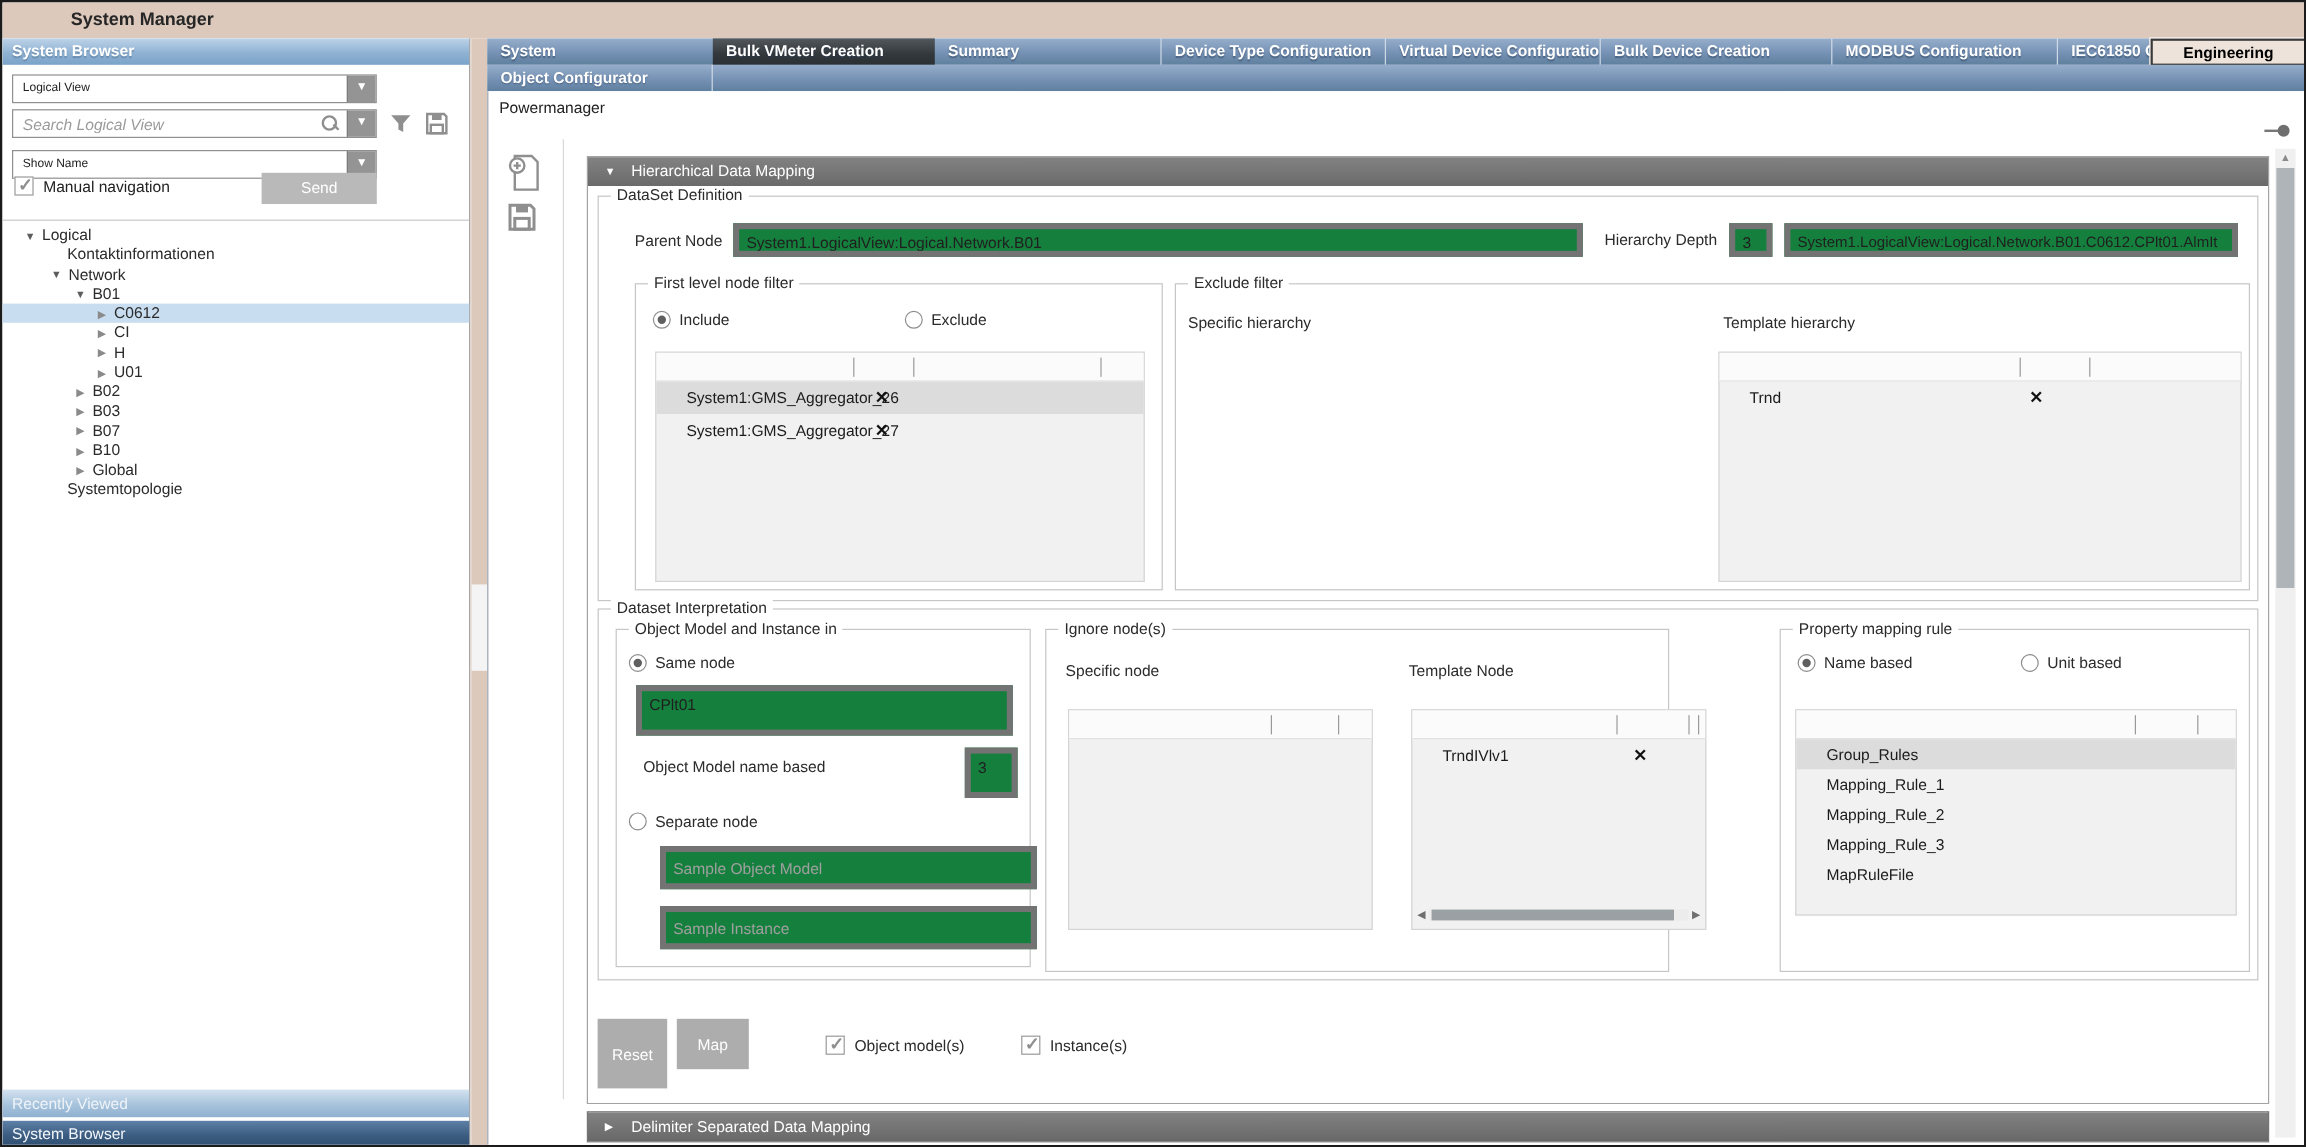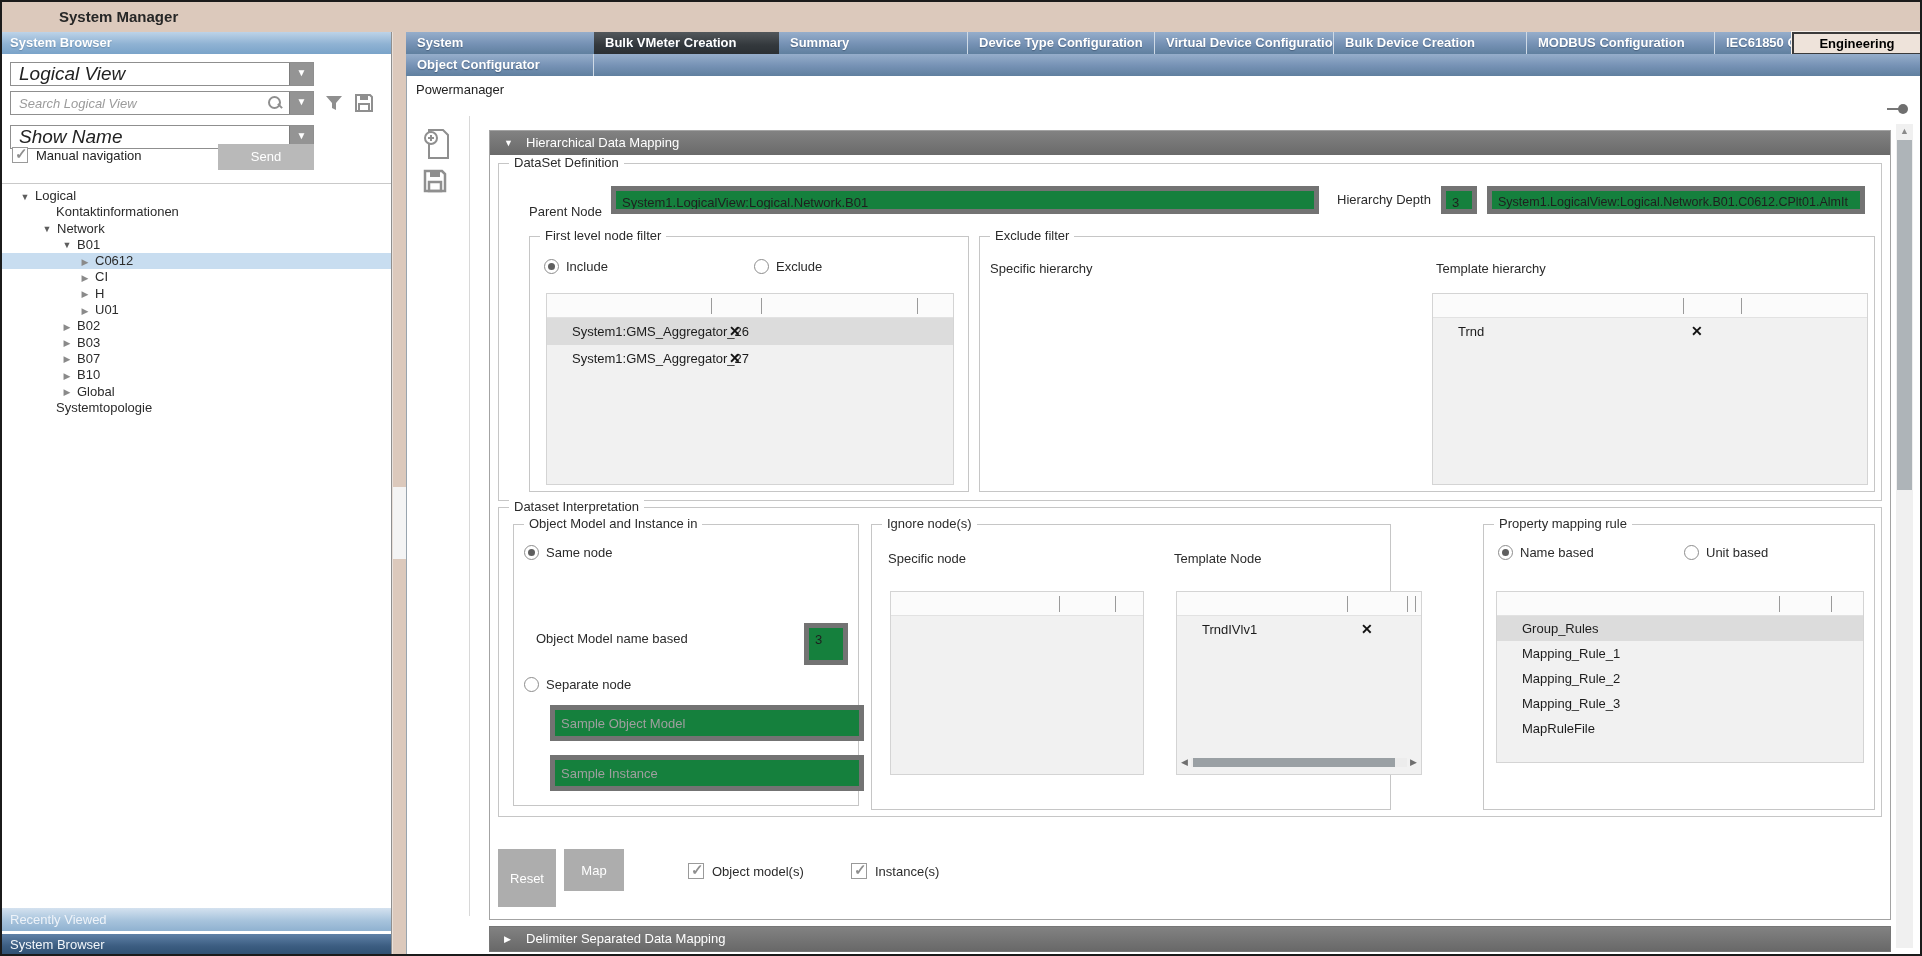--- a/index.html
+++ b/index.html
@@ -9,21 +9,21 @@
   
   .titlebar { position:absolute; left:0; top:0; width:100%; height:30px; background:#dcc9bc; }
   .titlebar .title { position:absolute; left:57px; top:0; line-height:30px; font-size:15px; font-weight:700; color:#262626; }
   .winicons { position:absolute; right:6px; top:0; height:30px; }
 
   
   .sidebar { position:absolute; left:0; top:30px; width:390px; height:924px; background:#fff; border-right:1px solid #8f8f8f; }
   .sbheader { position:absolute; left:0; top:0; width:100%; height:22px; background:linear-gradient(180deg,#bdd3e8,#8fb2d3 55%,#7aa3c9); color:#fff; font-size:13px; font-weight:700; line-height:22px; padding-left:8px; text-shadow:0 1px 1px rgba(60,90,120,.4); }
   .sbcontrols { position:absolute; left:0; top:22px; width:100%; height:130px; border-bottom:1px solid #c9c9c9; }
   .selbox { position:absolute; left:8px; width:304px; height:24px; border:1px solid #8f8f8f; background:#fff; }
-  .selbox .selval { position:absolute; left:8px; top:0; line-height:22px; font-size:19px; color:#222;font-style:italic; }
+  .selbox .selval { position:absolute; left:8px; top:0; line-height:22px; font-size:10px; color:#222; }
   .ddbtn { position:absolute; right:0; top:0; bottom:0; width:24px; background:#949494; border-left:1px solid #7d7d7d; }
   .ddbtn::before { content:"▼"; position:absolute; left:0; right:0; top:4px; text-align:center; font-size:10px; color:#fff; }
   .searchbox { position:absolute; left:8px; top:37px; width:304px; height:24px; border:1px solid #8f8f8f; background:#fff; }
   .searchbox input { position:absolute; left:0; top:0; width:248px; height:22px; border:none; outline:none; padding:0 8px; font-size:13px; font-style:italic; color:#333; font-family:"Liberation Sans",sans-serif; background:transparent; }
   .searchbox input::placeholder { color:#9b9b9b; }
   .mag { position:absolute; right:30px; top:4px; width:15px; height:15px; }
   .mag::before { content:""; position:absolute; left:0; top:0; width:9px; height:9px; border:2px solid #8f8f8f; border-radius:50%; }
   .mag::after { content:""; position:absolute; left:9px; top:9px; width:6px; height:2px; background:#8f8f8f; transform:rotate(45deg); }
   .icon-gray svg { display:block; }
   .sb-filter { position:absolute; left:321px; top:38px; width:22px; height:22px; }
@@ -273,21 +273,21 @@
       <div class="hdm">
         <div class="hdr">
           <span class="tri">▼</span>
           <span class="htxt">Hierarchical Data Mapping</span>
         </div>
         <div class="hdmbody">
 
           <div class="gb" style="left:8px;top:8px;width:1384px;height:338px">
             <span class="gl">DataSet Definition</span>
 
-            <span class="lab" style="left:30px;top:40px">Parent Node</span>
+            <span class="lab" style="left:30px;top:29px">Parent Node</span>
             <div class="fld" style="left:112px;top:22px;width:708px;height:28px">System1.LogicalView:Logical.Network.B01</div>
             <span class="lab" style="left:838px;top:28px">Hierarchy Depth</span>
             <div class="fld" style="left:942px;top:22px;width:36px;height:28px">3</div>
             <div class="fld" style="left:988px;top:22px;width:378px;height:28px;font-size:12.5px">System1.LogicalView:Logical.Network.B01.C0612.CPlt01.AlmIt</div>
 
             <div class="gb" style="left:30px;top:72px;width:440px;height:256px">
               <span class="gl">First level node filter</span>
               <span class="radio sel" style="left:14px;top:22px"></span>
               <span class="lab" style="left:36px;top:22px">Include</span>
               <span class="radio" style="left:224px;top:22px"></span>
@@ -317,20 +317,21 @@
             </div>
           </div>
 
           <div class="gb" style="left:8px;top:352px;width:1384px;height:310px">
             <span class="gl">Dataset Interpretation</span>
 
             <div class="gb" style="left:14px;top:16px;width:346px;height:282px">
               <span class="gl">Object Model and Instance in</span>
               <span class="radio sel" style="left:10px;top:20px"></span>
               <span class="lab" style="left:32px;top:20px">Same node</span>
+              <div class="fld" style="left:16px;top:46px;width:314px;height:42px">CPlt01</div>
               <span class="lab" style="left:22px;top:106px">Object Model name based</span>
               <div class="fld" style="left:290px;top:98px;width:44px;height:42px">3</div>
               <span class="radio" style="left:10px;top:152px"></span>
               <span class="lab" style="left:32px;top:152px">Separate node</span>
               <input class="fld" style="left: 16px; top: 180px; width: 314px; height: 36px;" placeholder="Sample Object Model">
               <input class="fld" style="left: 16px; top: 230px; width: 314px; height: 36px;" placeholder="Sample Instance">
             </div>
 
             <div class="gb" style="left:372px;top:16px;width:520px;height:286px">
               <span class="gl">Ignore node(s)</span>

